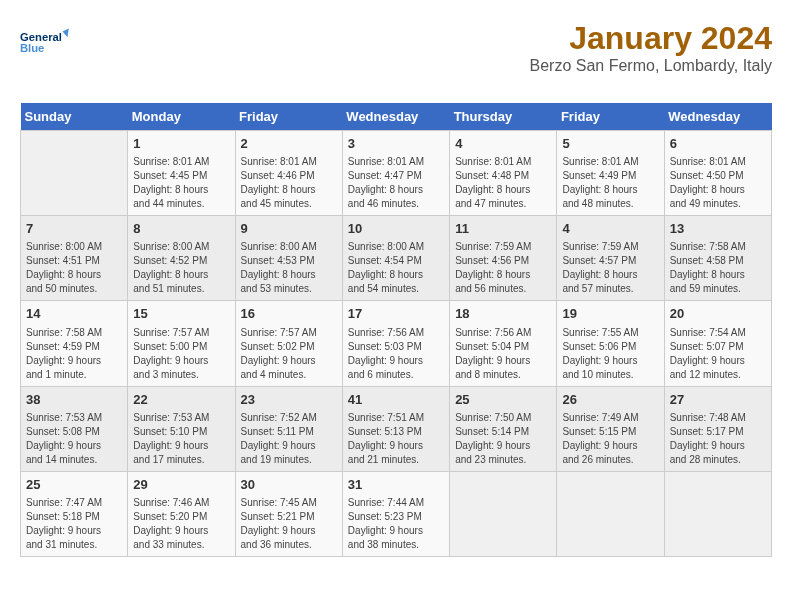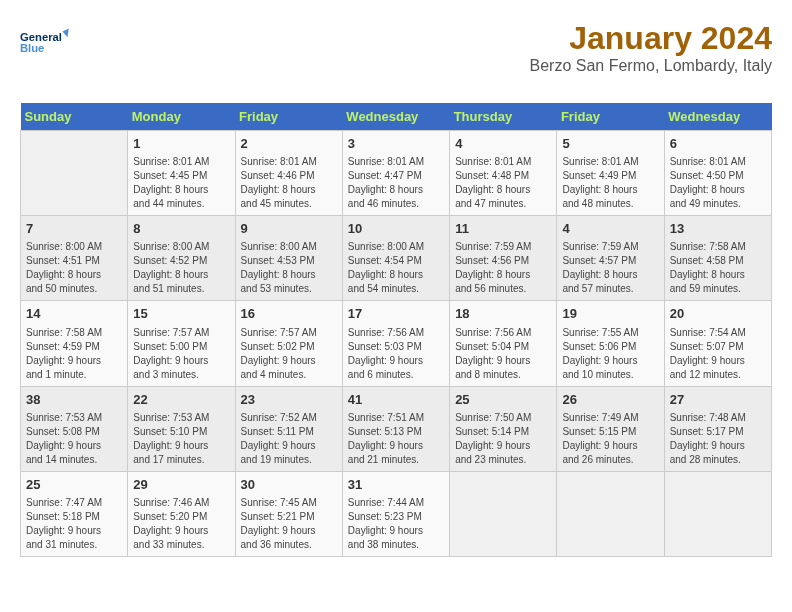--- a/index.html
+++ b/index.html
@@ -33,21 +33,21 @@
       font-size: 16px;
       color: #555;
     }
     table {
       width: 100%;
       border-collapse: collapse;
       font-size: 11px;
     }
     thead tr th {
       background-color: #3a6bc4;
-      color: #bef264;
+      color: #ffffff;
       padding: 6px 4px;
       text-align: left;
       font-size: 13px;
       font-weight: bold;
     }
     tbody tr td {
       border: 1px solid #ccc;
       vertical-align: top;
       padding: 4px 5px;
       min-height: 80px;

